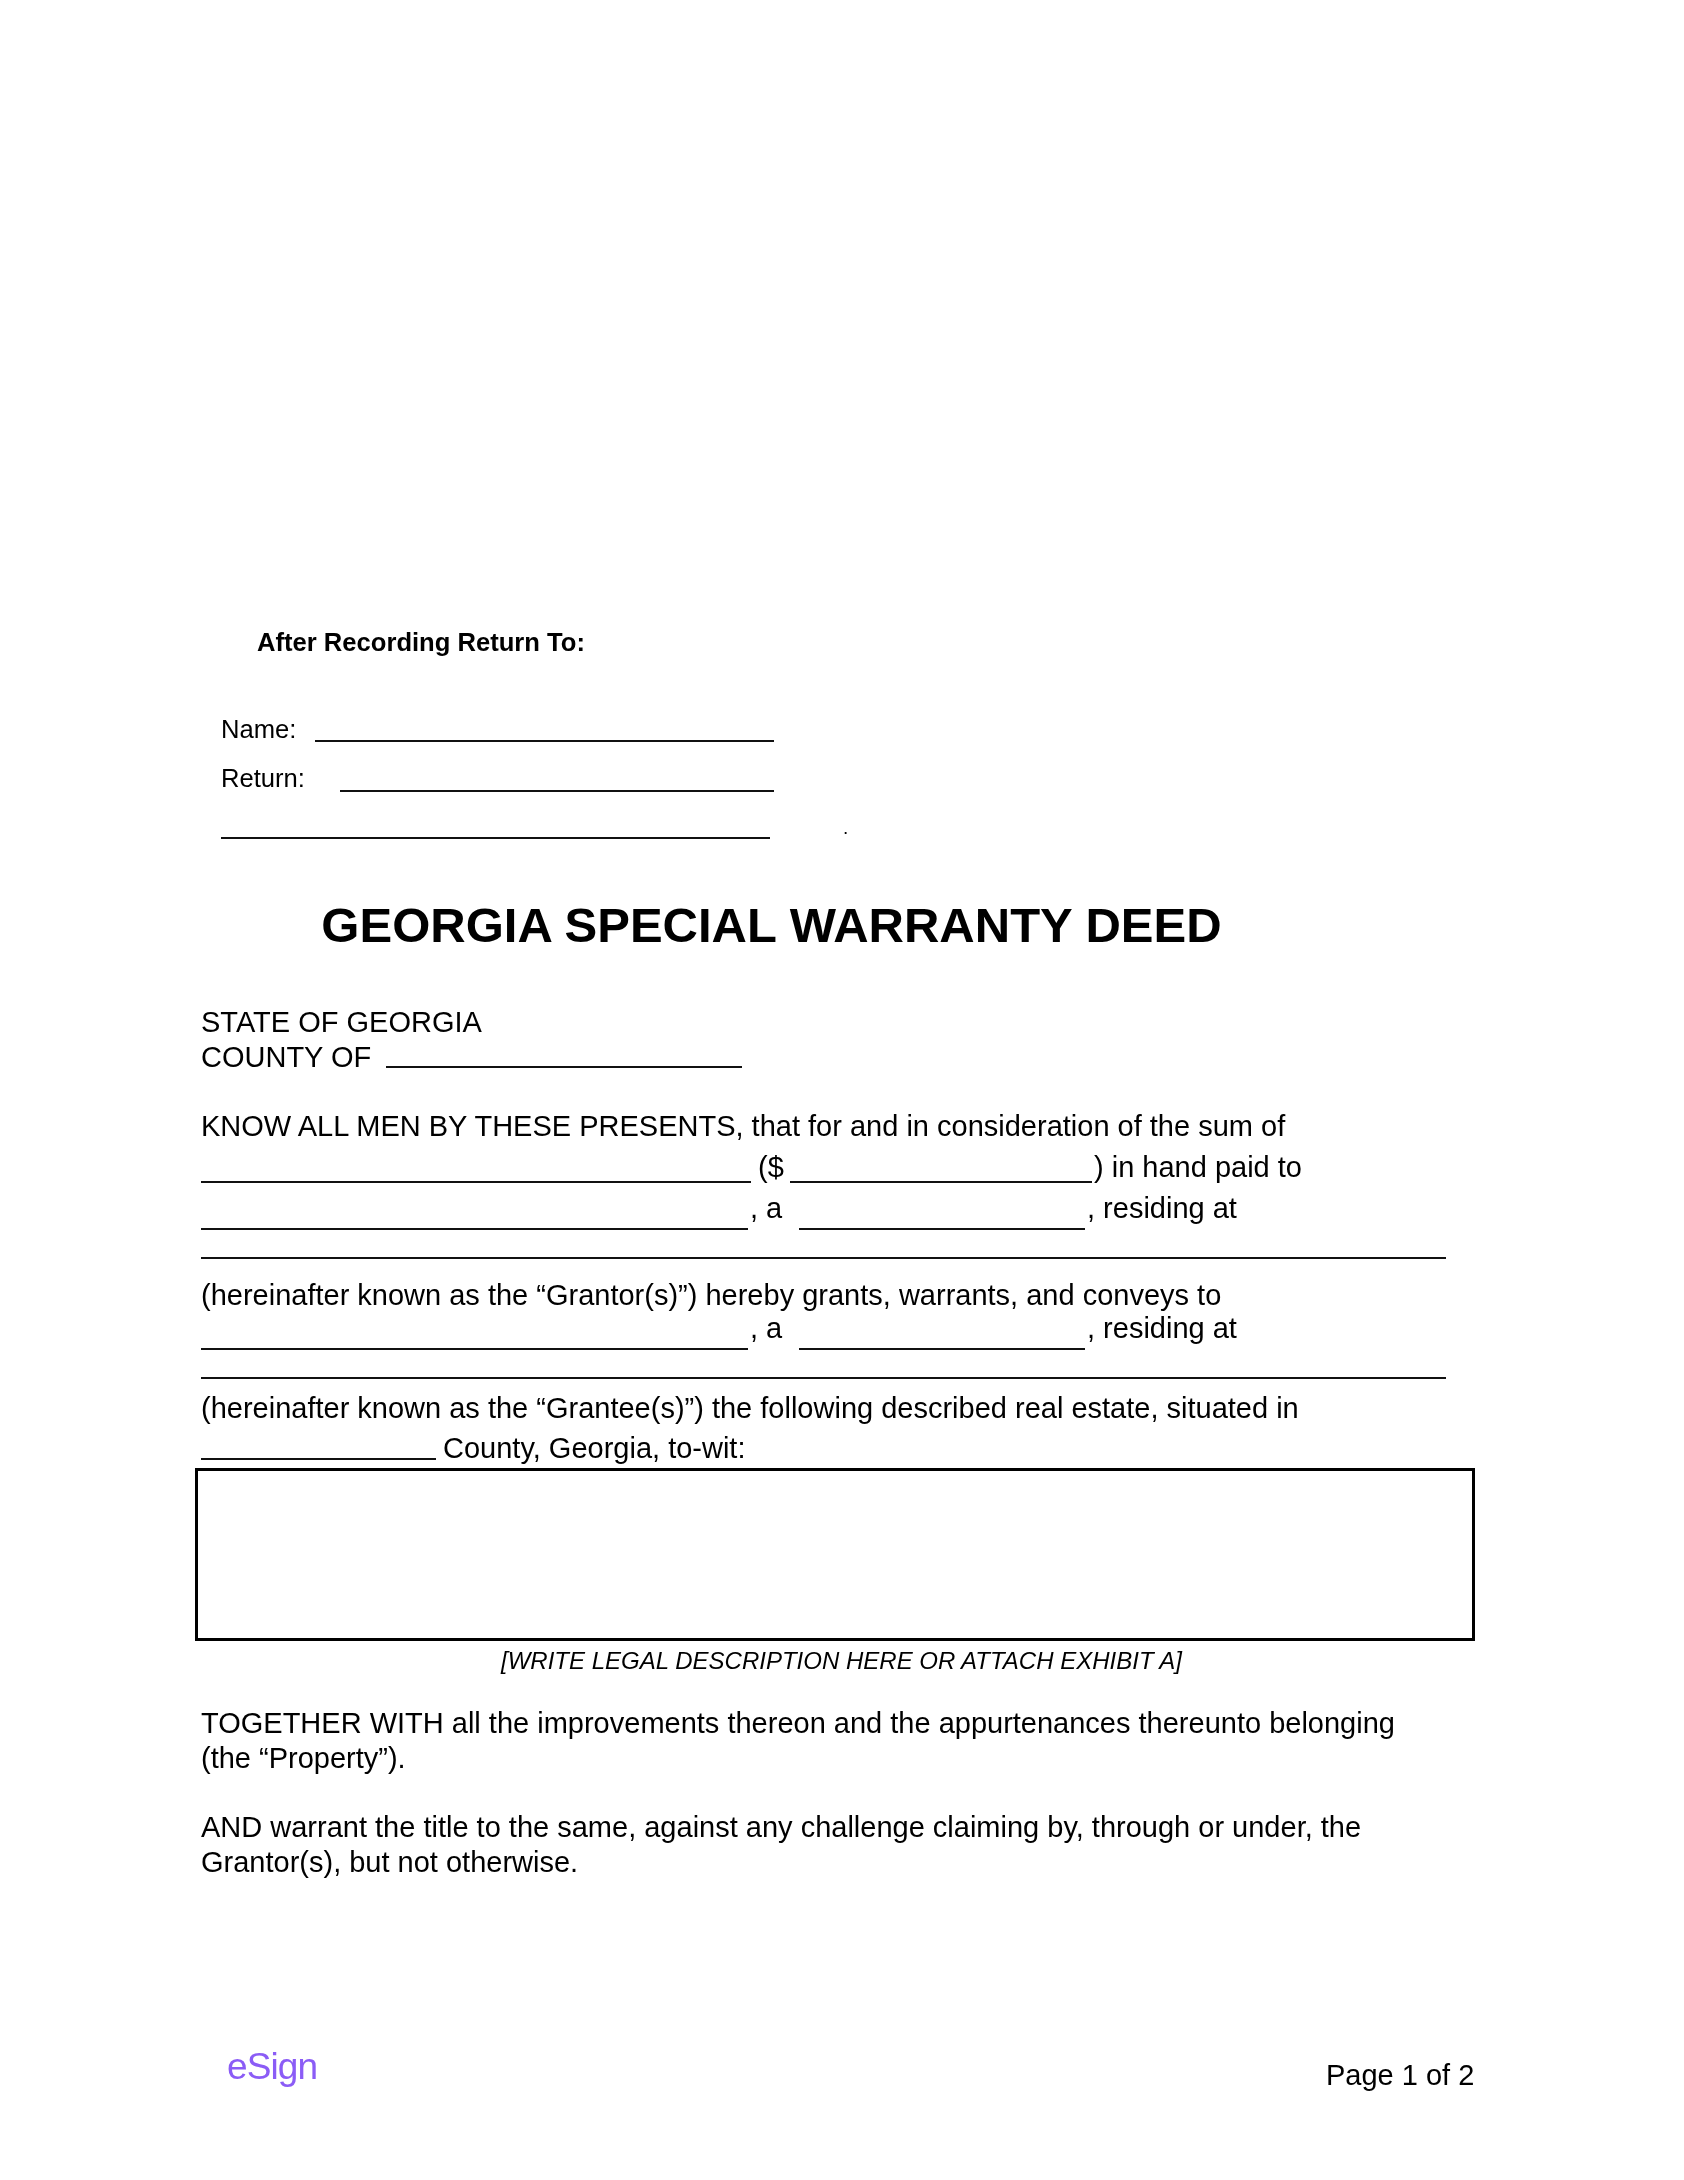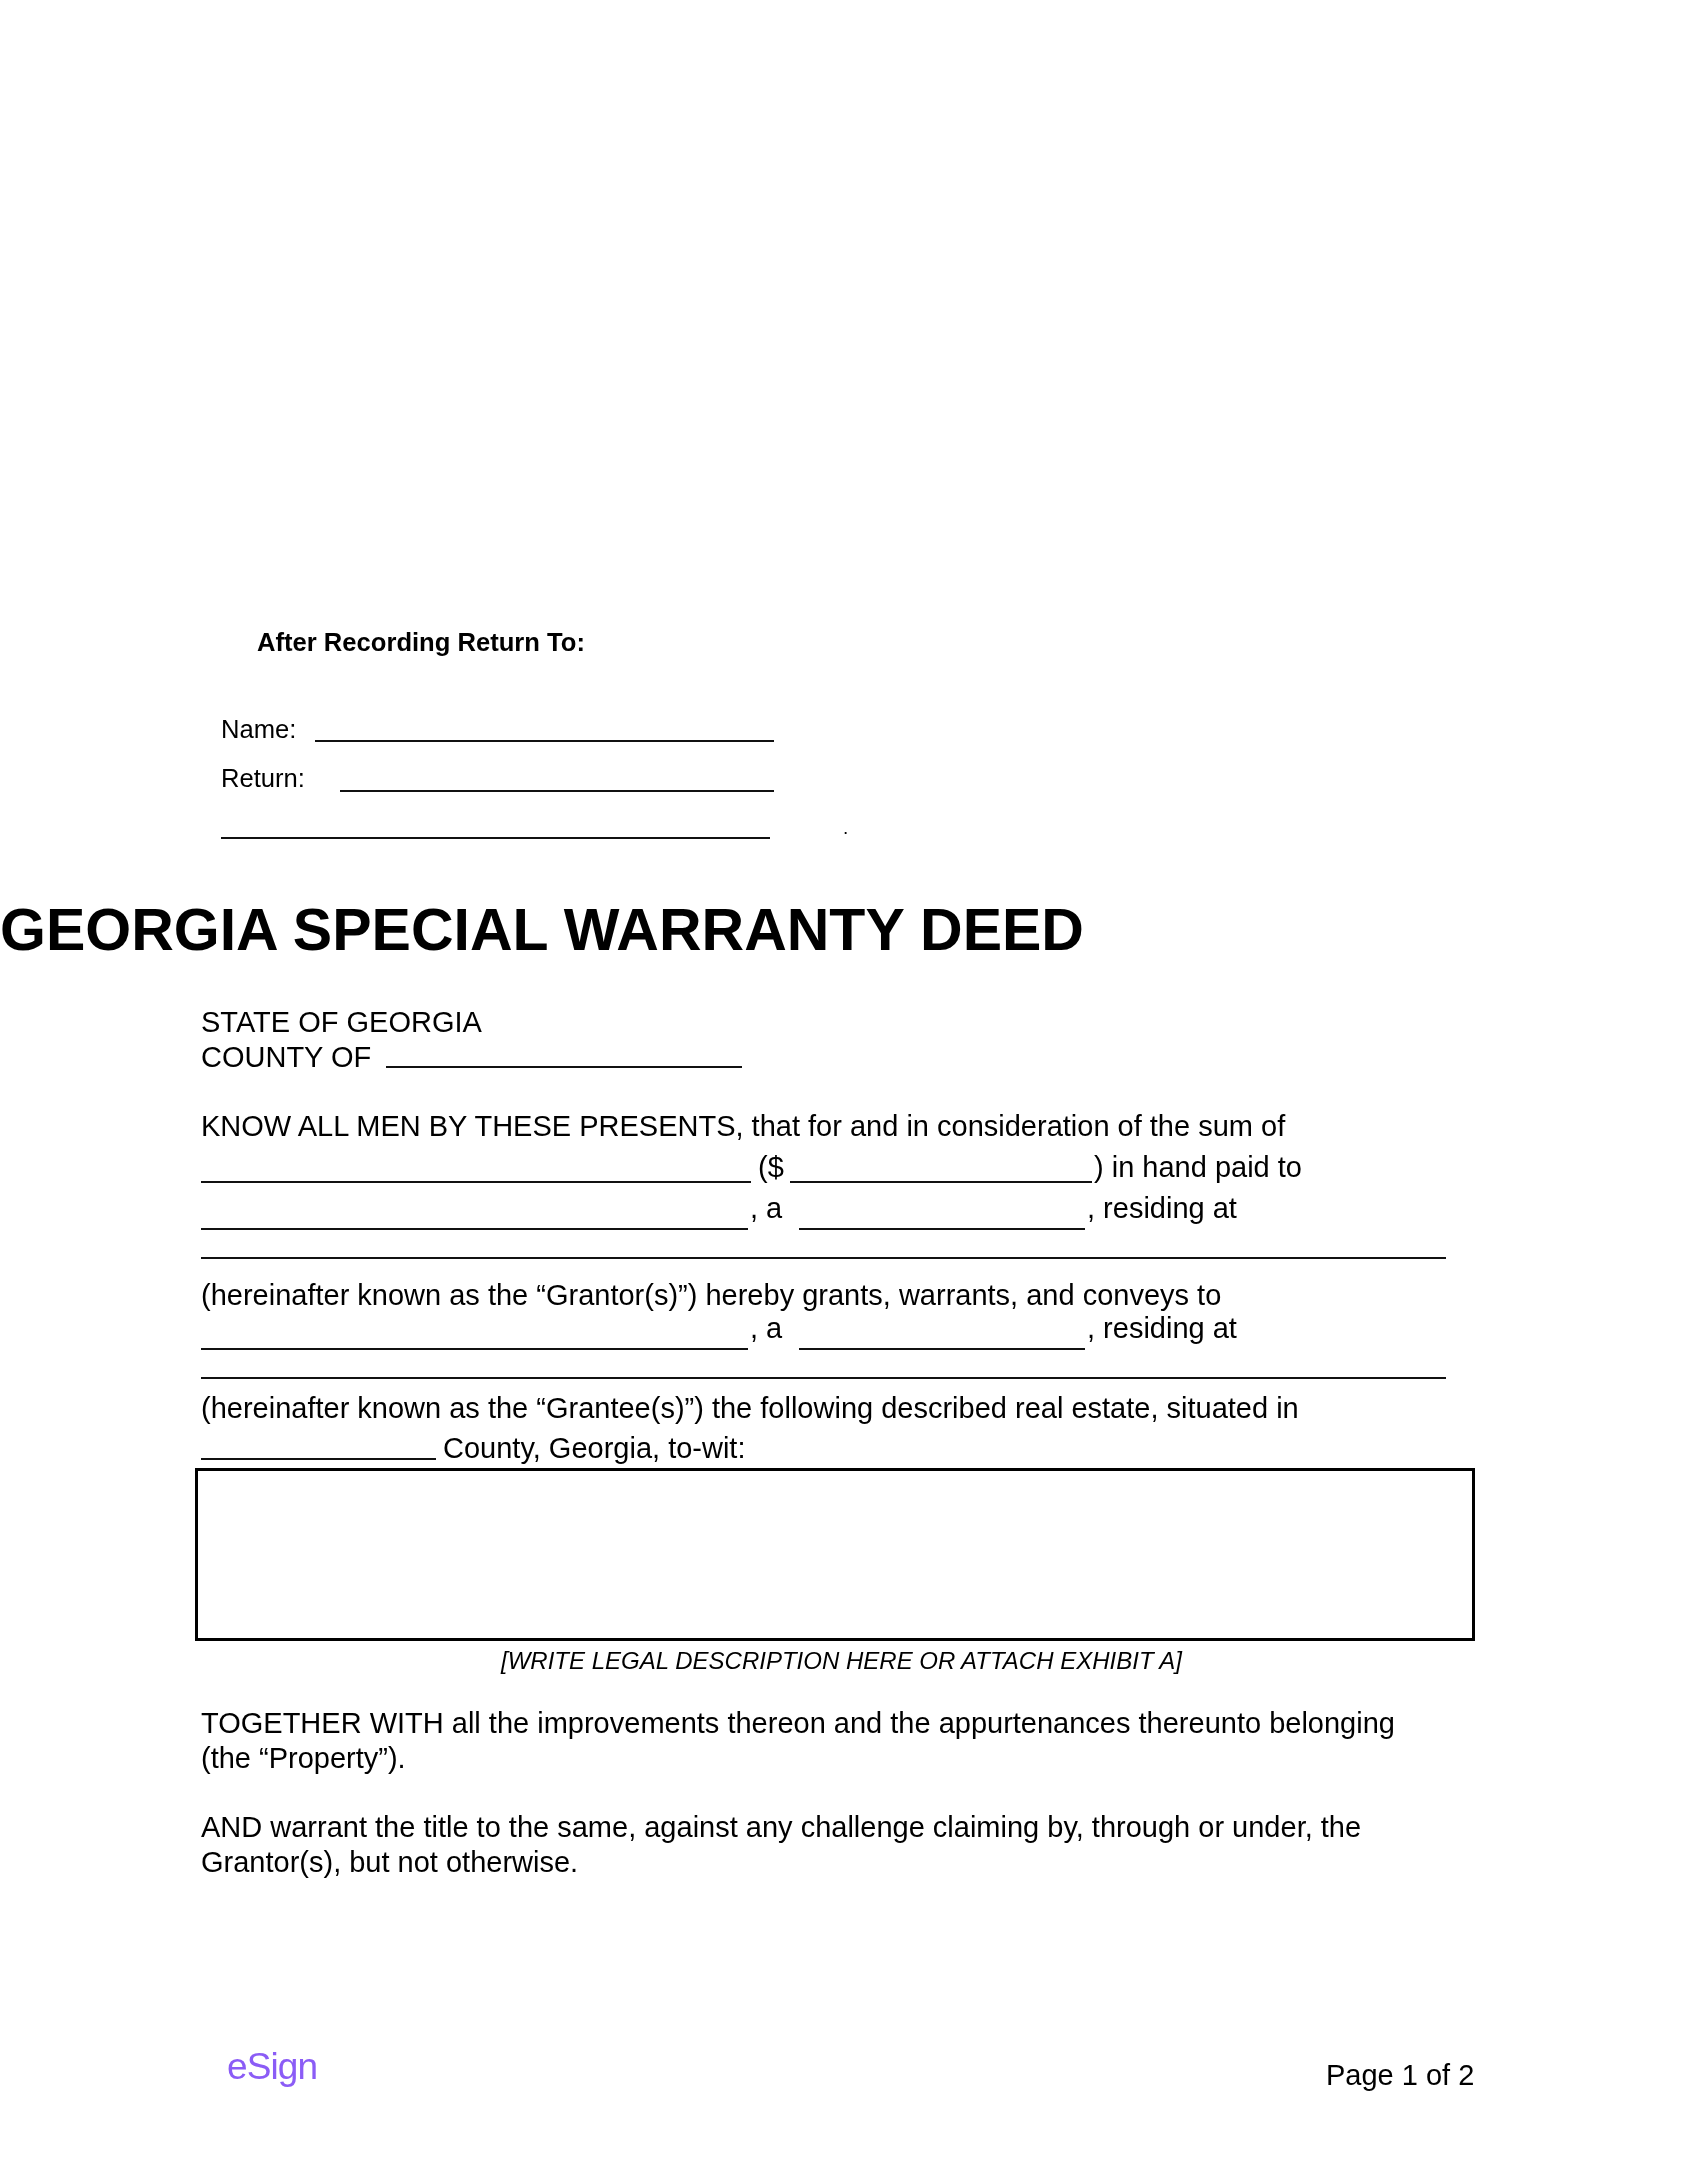--- a/index.html
+++ b/index.html
@@ -3,21 +3,21 @@
 <meta charset="utf-8">
 <style>
   html, body { margin: 0; padding: 0; background: #ffffff; }
   body { width: 1685px; height: 2181px; position: relative; overflow: hidden;
          font-family: "Liberation Sans", "DejaVu Sans", sans-serif; color: #000; }
   .abs { position: absolute; white-space: nowrap; }
   .t30 { font-size: 25.6px; line-height: 1; }
   .t34 { font-size: 29px; line-height: 1; }
   .bold { font-weight: bold; }
   .rule { position: absolute; height: 0; border-top: 2.6px solid #111; }
-  .title { font-size: 59px; font-weight: bold; line-height: 1; width: 1543px; left: 0; text-align: left; }
+  .title { font-size: 49px; font-weight: bold; line-height: 1; width: 1543px; left: 0; text-align: center; }
   .box { position: absolute; border: 3.4px solid #000; box-sizing: border-box; background: #fff; }
   .caption { font-size: 24px; font-style: italic; line-height: 1; width: 1683px; left: 0; text-align: center; }
   .logo { font-size: 37px; font-weight: normal; letter-spacing: -0.9px; color: #8b5cf6; line-height: 1; text-align: right; }
 </style>
 </head>
 <body>
 
 <div class="abs t30 bold" style="left:221px; top:630px;margin-left:36px;">After Recording Return To:</div>
 
 <div class="abs t30" style="left:221px; top:717px;">Name:</div>

